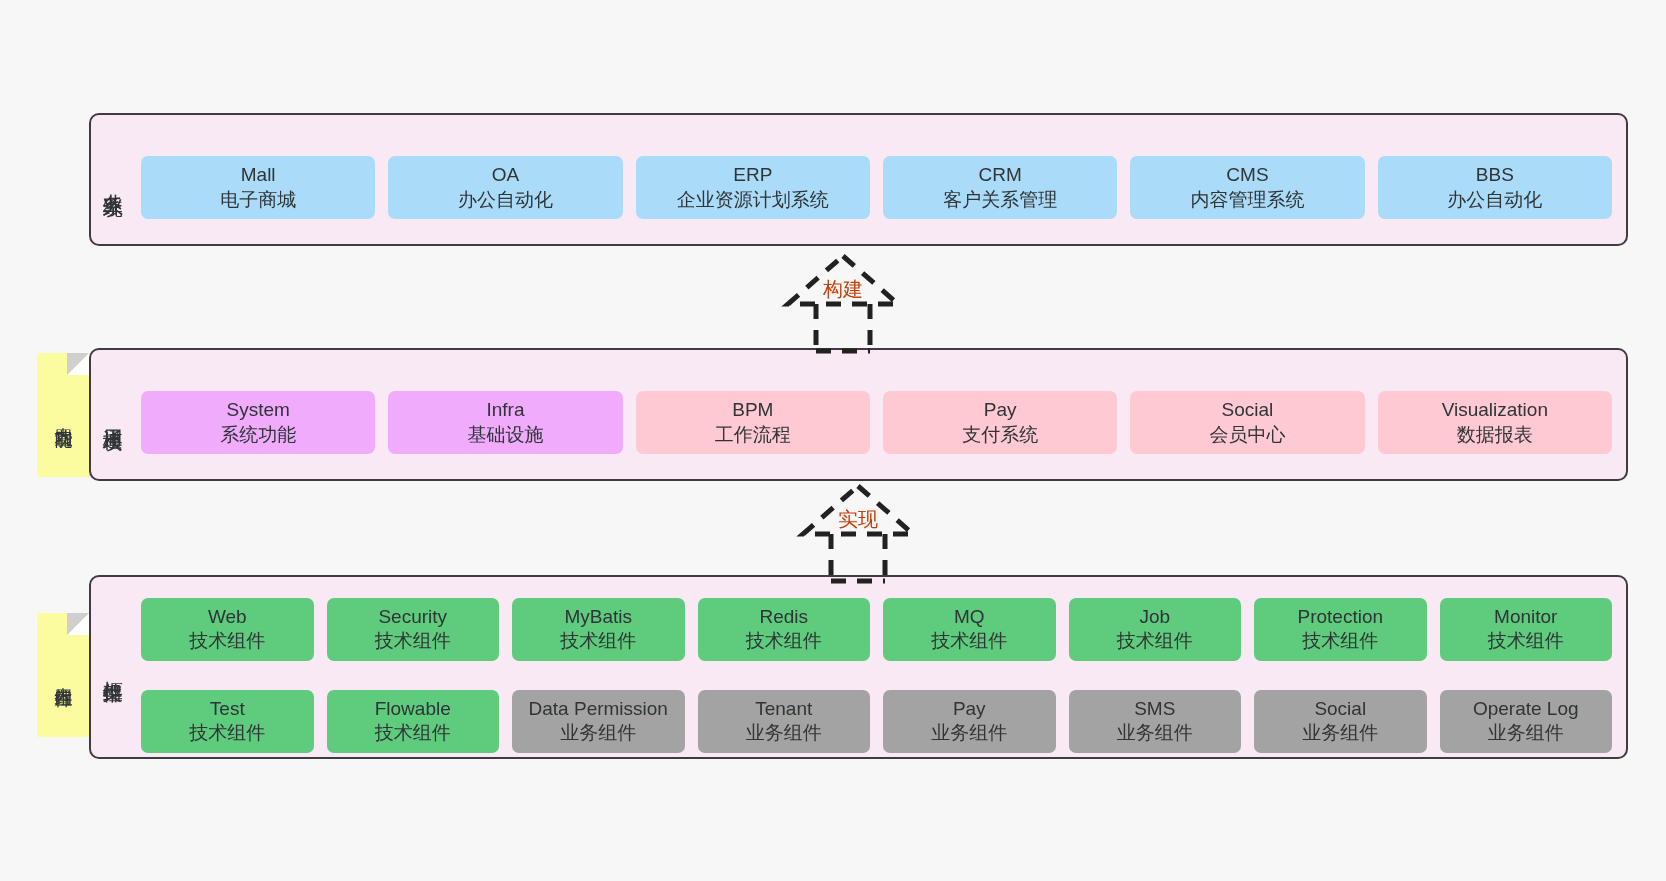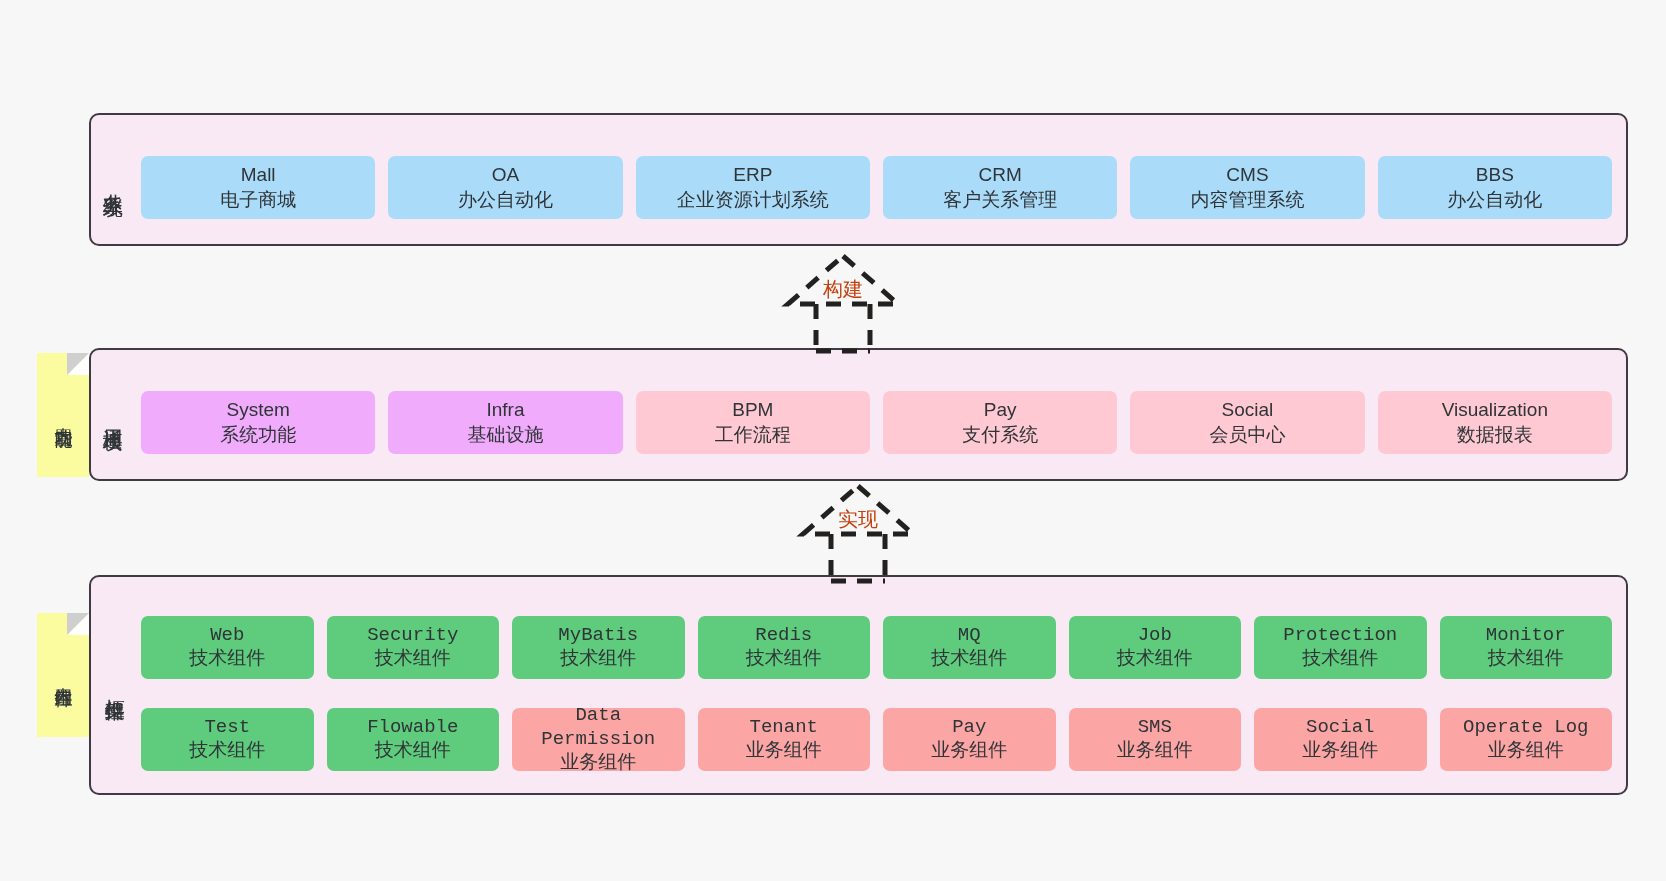--- a/index.html
+++ b/index.html
@@ -20,21 +20,21 @@
     position: absolute;
     background: #f9e9f4;
     border: 2.5px solid #403a42;
     border-radius: 10px;
     box-sizing: border-box;
     display: flex;
     align-items: stretch;
   }
   #panel-business { left: 89px;  top: 113px; width: 1539px; height: 133px; }
   #panel-common   { left: 89px;  top: 348px; width: 1539px; height: 133px; }
-  #panel-framework{ left: 89px;  top: 575px; width: 1539px; height: 220px; font-family: Liberation Mono, monospace; }
+  #panel-framework{ left: 89px;  top: 575px; width: 1539px; height: 184px; }
 
   .panel-label {
     width: 44px;
     flex: 0 0 44px;
     display: flex;
     align-items: center;
     justify-content: center;
     font-size: 20px;
     color: #2f3437;
     line-height: 1.12;
@@ -82,21 +82,21 @@
   .card .sub    { white-space: nowrap; }
 
   #panel-business .row  { height: 79px; }
   #panel-common   .row  { height: 79px; }
   #panel-framework .row { height: 79px; }
 
   .c-blue      { background: #aadcfa; }
   .c-red       { background: #f0abfc; }
   .c-pink      { background: #ffc9d3; }
   .c-green     { background: #5ecb7d; }
-  .c-lightgreen{ background: #fca5a5; }
+  .c-lightgreen{ background: #a3a3a3; }
 
   
   .note {
     position: absolute;
     width: 52px;
     background: #fbfba0;
     color: #2f3437;
     font-size: 18px;
     line-height: 1.16;
     letter-spacing: 1px;

